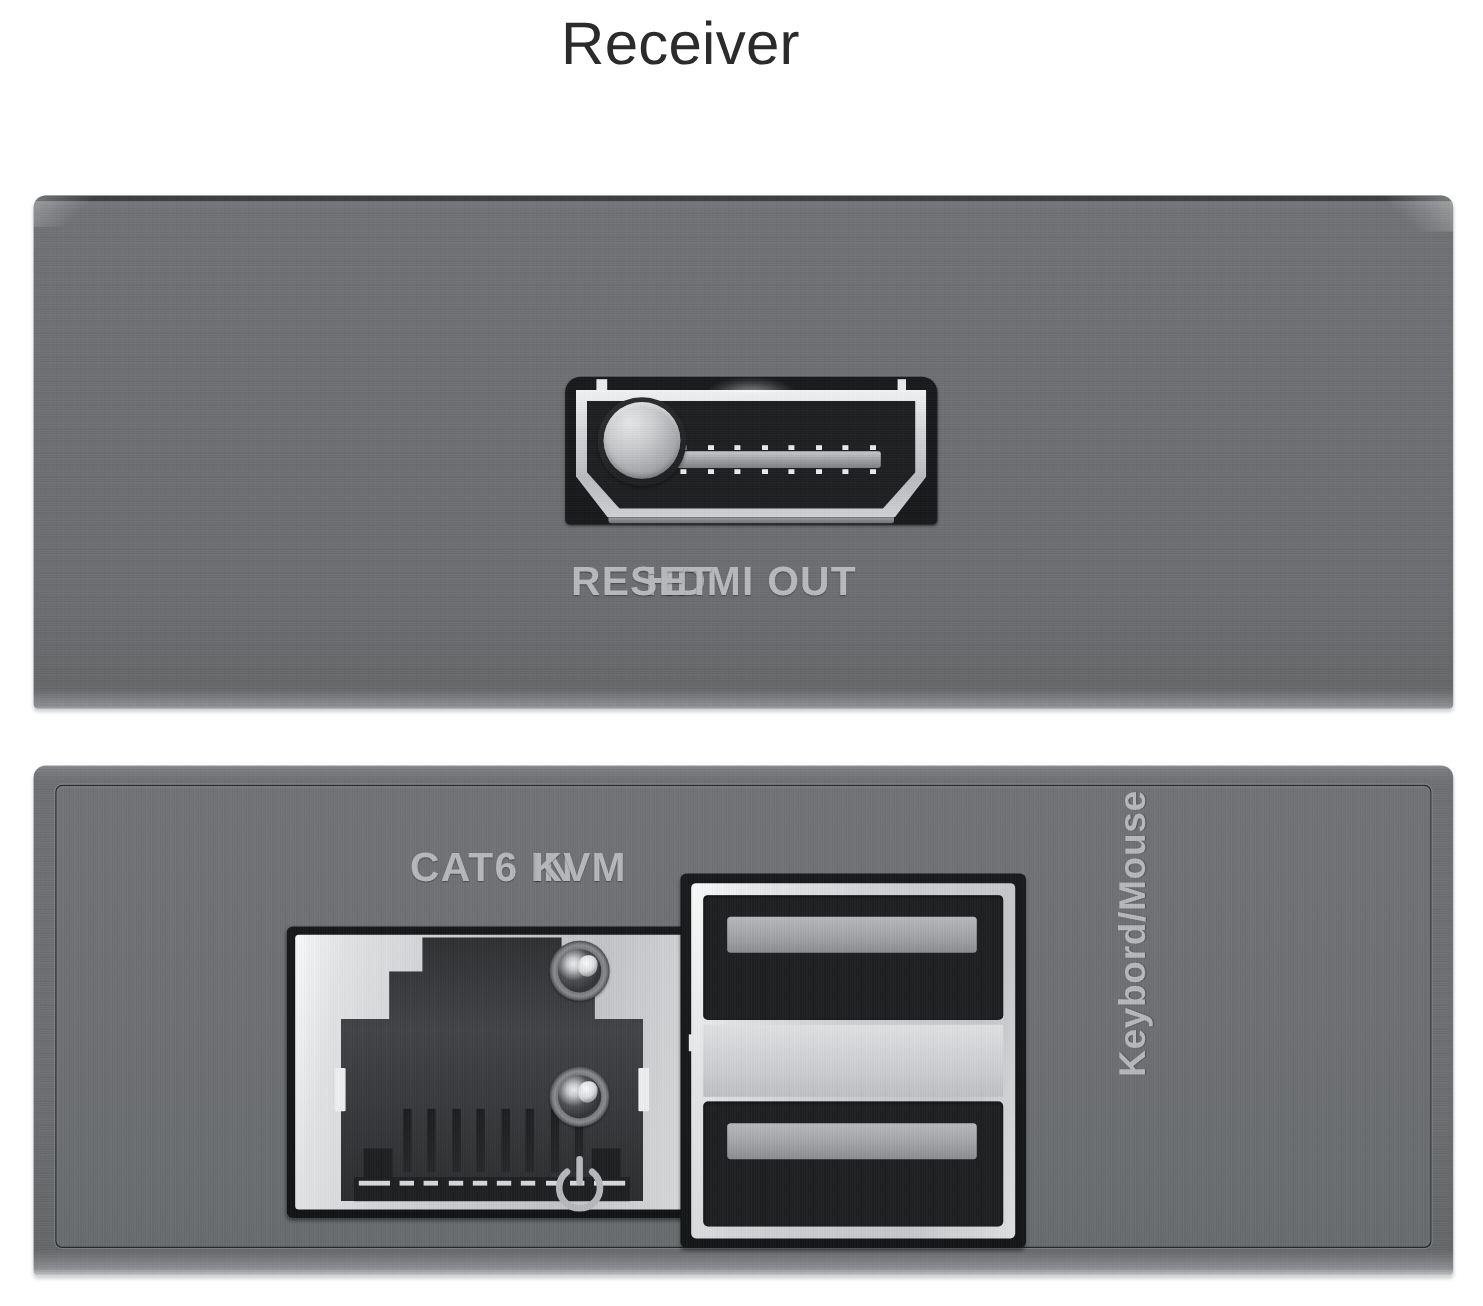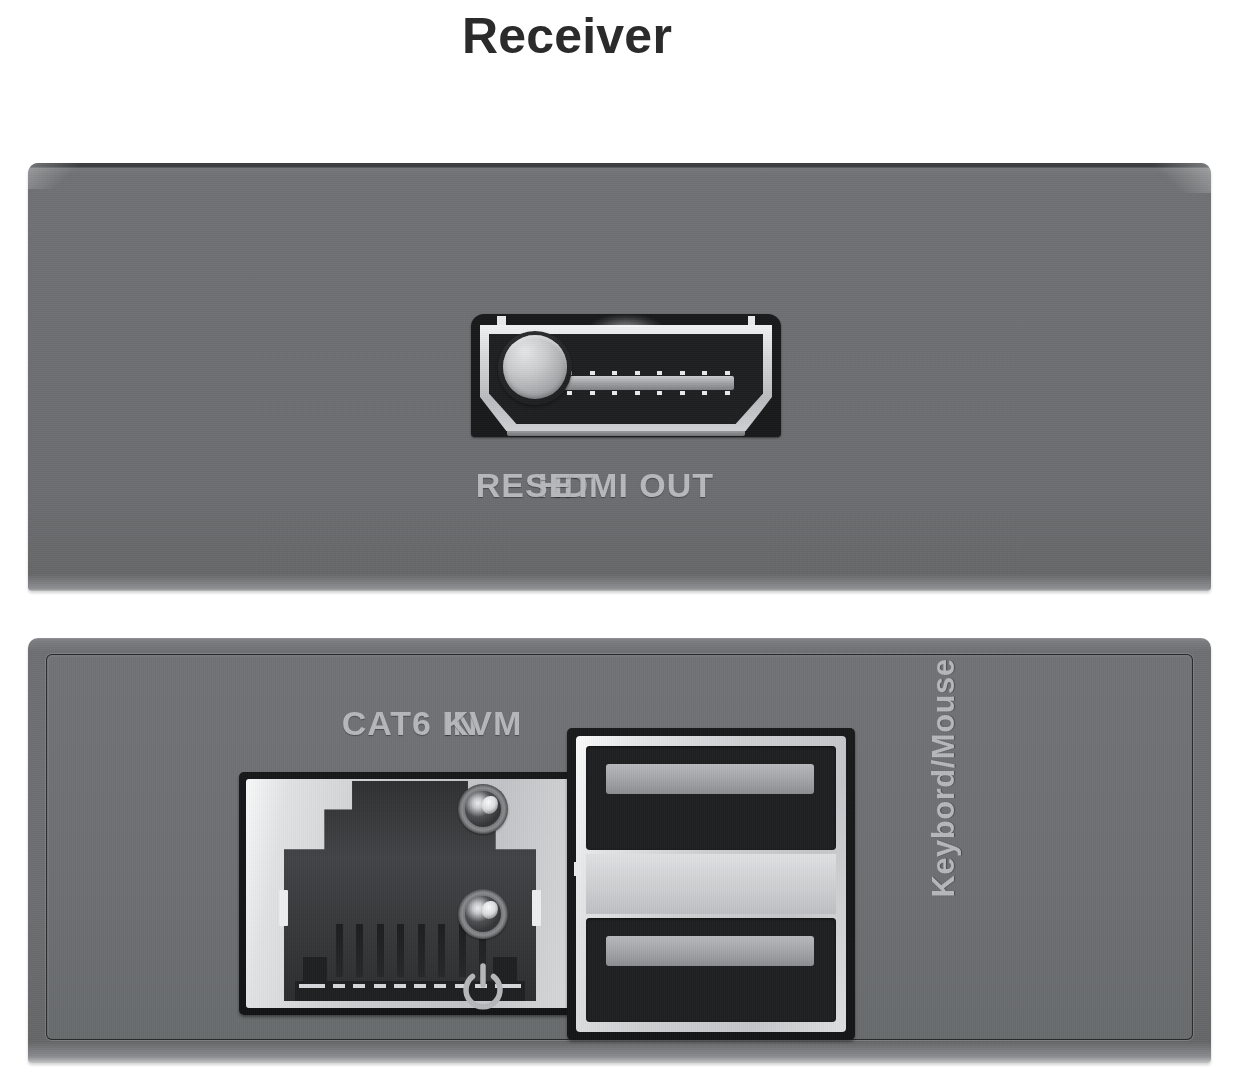--- a/index.html
+++ b/index.html
@@ -16,21 +16,21 @@
   }
 
   
   #page-title {
     position: absolute;
     top: 6px;
     left: 0;
     width: 1134px;
     text-align: center;
     font-size: 50px;
-    font-weight: 700;
+    font-weight: 400;
     color: #2b2b2b;
     letter-spacing: 0.2px;
     line-height: 1.2;
   }
 
   
   .device-panel {
     position: absolute;
     border-radius: 9px;
   }

